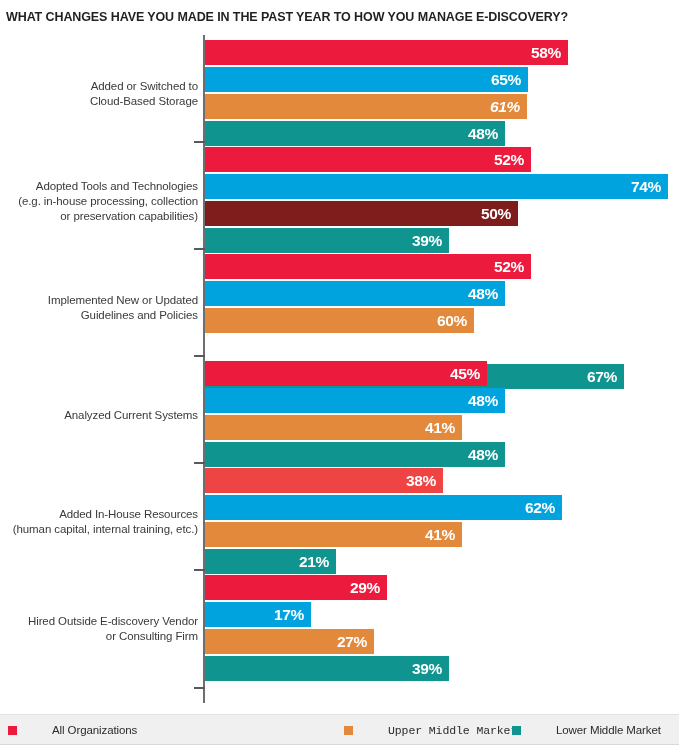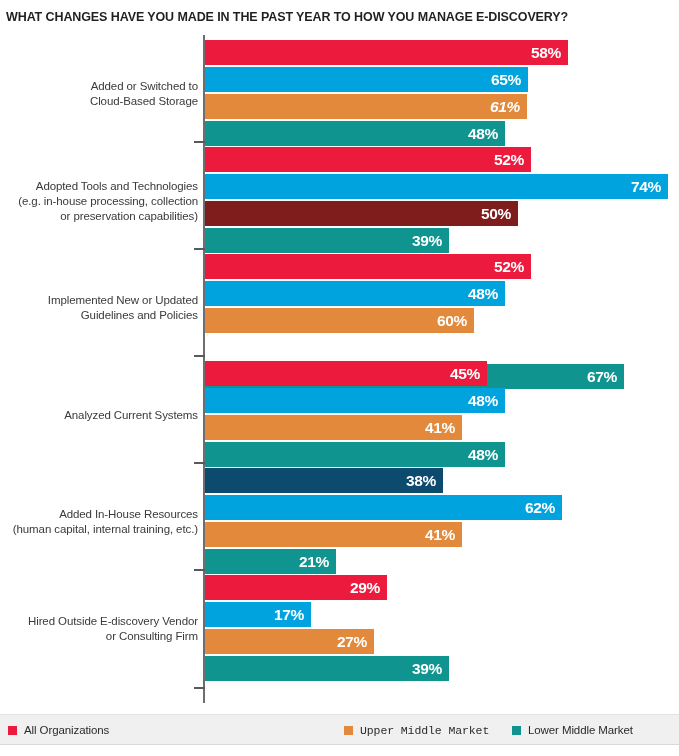--- a/index.html
+++ b/index.html
@@ -95,21 +95,21 @@
     gap: 7px;
     font-size: 11.5px;
     color: #2b2b2d;
     white-space: nowrap;
   }
   .legend-swatch {
     width: 9px; height: 9px;
     display: inline-block;
     flex: none;
   }
-  .legend-label { letter-spacing: -0.1px; }
+  .legend-label { letter-spacing: -0.1px; margin-left: 28px; }
 
   .footer-rule {
     position: absolute;
     left: 0; top: 744px;
     width: 679px; height: 1px;
     background: #d9d9d9;
   }
 </style>
 </head>
 <body>
@@ -237,21 +237,21 @@
           </div>
         </div>
         <div class="group" style="top: 436px; height: 108px;">
           <div class="tick" style="top: -6px;"></div>
           <div class="cat-label" style="top: 39px;">
             <div>Added In-House Resources</div>
             <div>(human capital, internal training, etc.)</div>
           </div>
           <div class="bars">
             <div class="bar-row">
-              <div class="bar" title="All Organizations 38%" style="width: 238px; background: #0c4a6e;">
+              <div class="bar" title="All Organizations 38%" style="width: 238px; background: #ef4444;">
                 <span class="bar-value">38%</span>
               </div>
             </div>
             <div class="bar-row">
               <div class="bar" title="Large Organizations 57%" style="width: 357px; background: rgb(0, 163, 221);">
                 <span class="bar-value">62%</span>
               </div>
             </div>
             <div class="bar-row">
               <div class="bar" title="Upper Middle Market 41%" style="width: 257px; background: rgb(227, 137, 60);">

